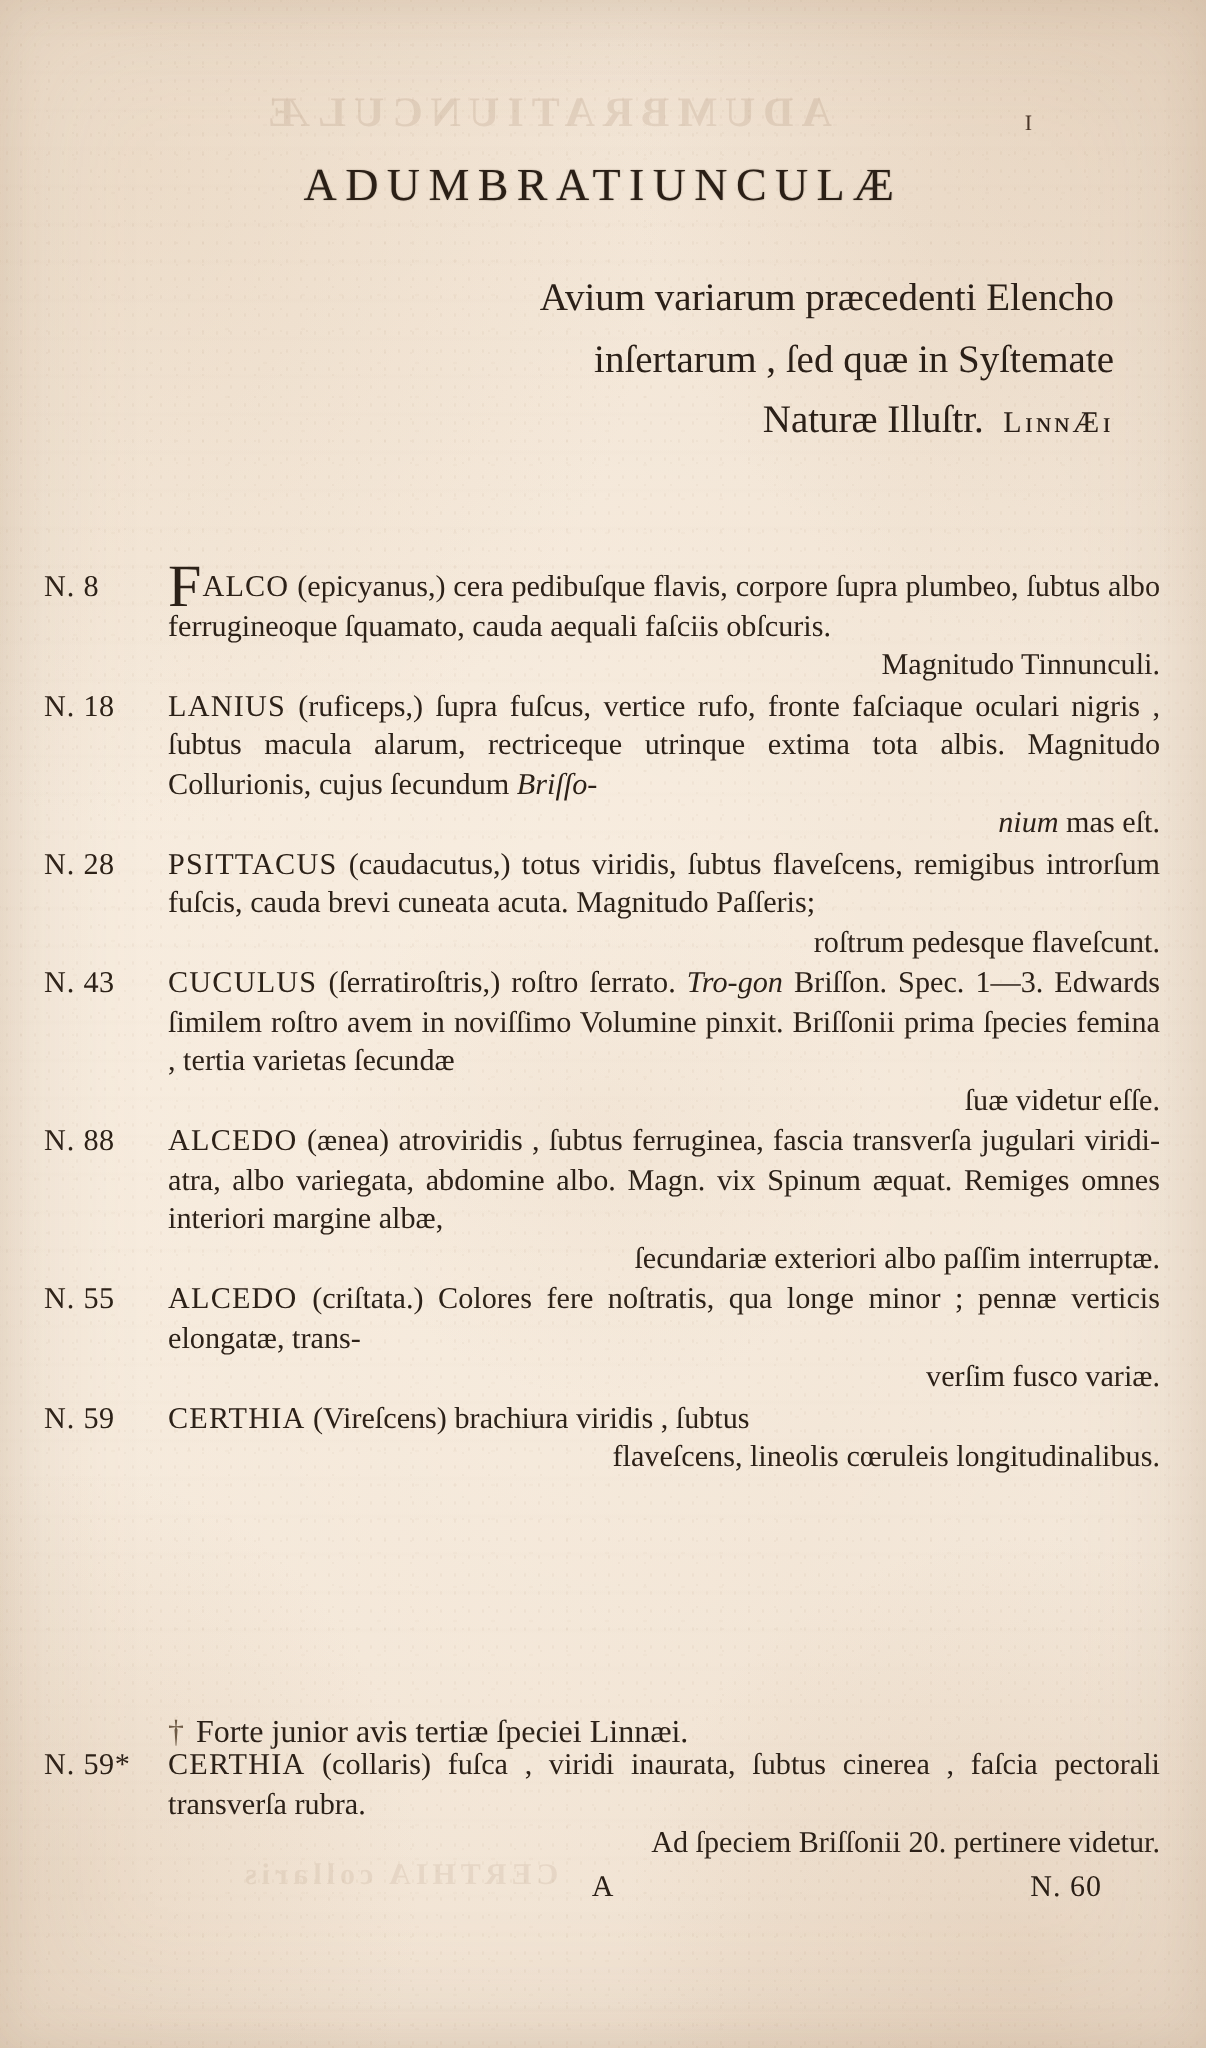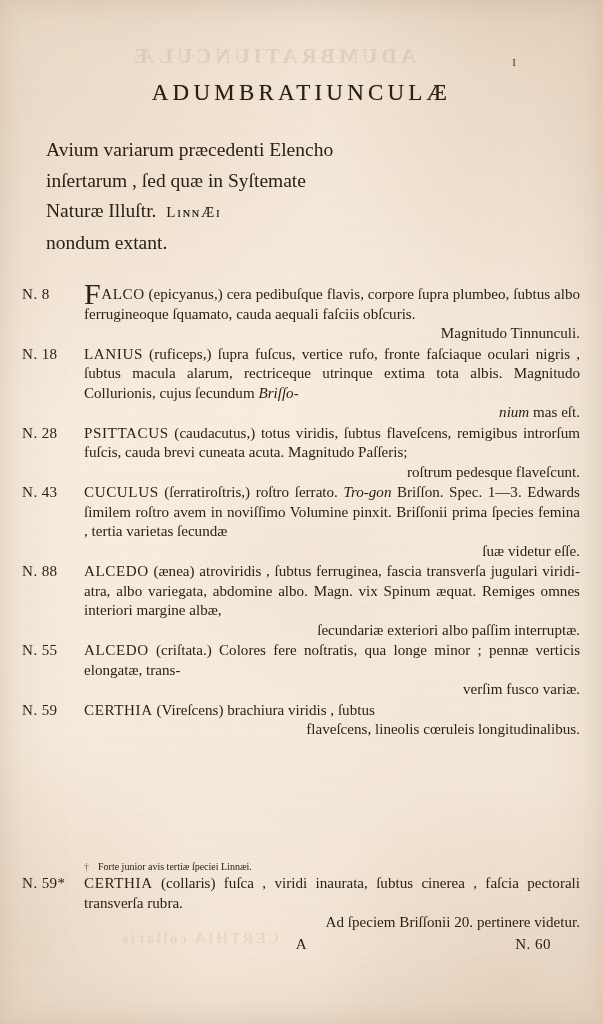--- a/index.html
+++ b/index.html
@@ -112,21 +112,21 @@
     letter-spacing: 4.2px;
     color: #2a1f16;
     text-shadow: 0 0 0.7px rgba(50,35,22,0.5);
   }
 
   #subtitle {
     position: absolute;
     left: 46px;
     width: 511px;
     top: 135px;
-    text-align: left;
+    text-align: right;
     font-size: 19.5px;
     line-height: 30.5px;
     color: #2b2018;
   }
   #subtitle .sc {
     font-size: 15px;
     letter-spacing: 1.6px;
   }
   #subtitle .ln { display: block; }
 
@@ -171,21 +171,21 @@
   }
   .genus { letter-spacing: 0.6px; }
   .sp { }
   .it { font-style: italic; }
 
   #footnote {
     position: absolute;
     left: 84px;
     top: 858px;
     width: 470px;
-    font-size: 10px;
+    font-size: 16px;
     line-height: 18px;
     color: #2c2118;
   }
   #footnote .fn-mark {
     display: inline-block;
     width: 14px;
     color: #5a452f;
     opacity: 0.85;
   }
 
@@ -238,21 +238,20 @@
   <div id="content">
 
     <div id="folio">I</div>
 
     <div id="title">ADUMBRATIUNCULÆ</div>
 
     <div id="subtitle">
       <span class="ln">Avium variarum præcedenti Elencho</span>
       <span class="ln">inſertarum , ſed quæ in Syſtemate</span>
       <span class="ln"><span>Naturæ   Illuſtr.</span>&nbsp;&nbsp;<span class="sc">LɪɴɴÆɪ</span></span>
-      <span class="ln">nondum extant.</span>
     </div>
 
     <div id="entries">
 
       <div class="entry">
         <span class="num"><span class="n-lbl">N.</span><span class="n-val">8</span></span>
         <span class="body"><span class="dropcap">F</span><span class="genus">ALCO</span> <span class="sp">(epicyanus,)</span><span> cera pedibuſque flavis, corpore ſupra plumbeo, ſubtus albo ferrugineoque ſquamato, cauda aequali faſciis obſcuris.</span><span class="last">Magnitudo Tinnunculi.</span></span>
       </div>
 
       <div class="entry">

